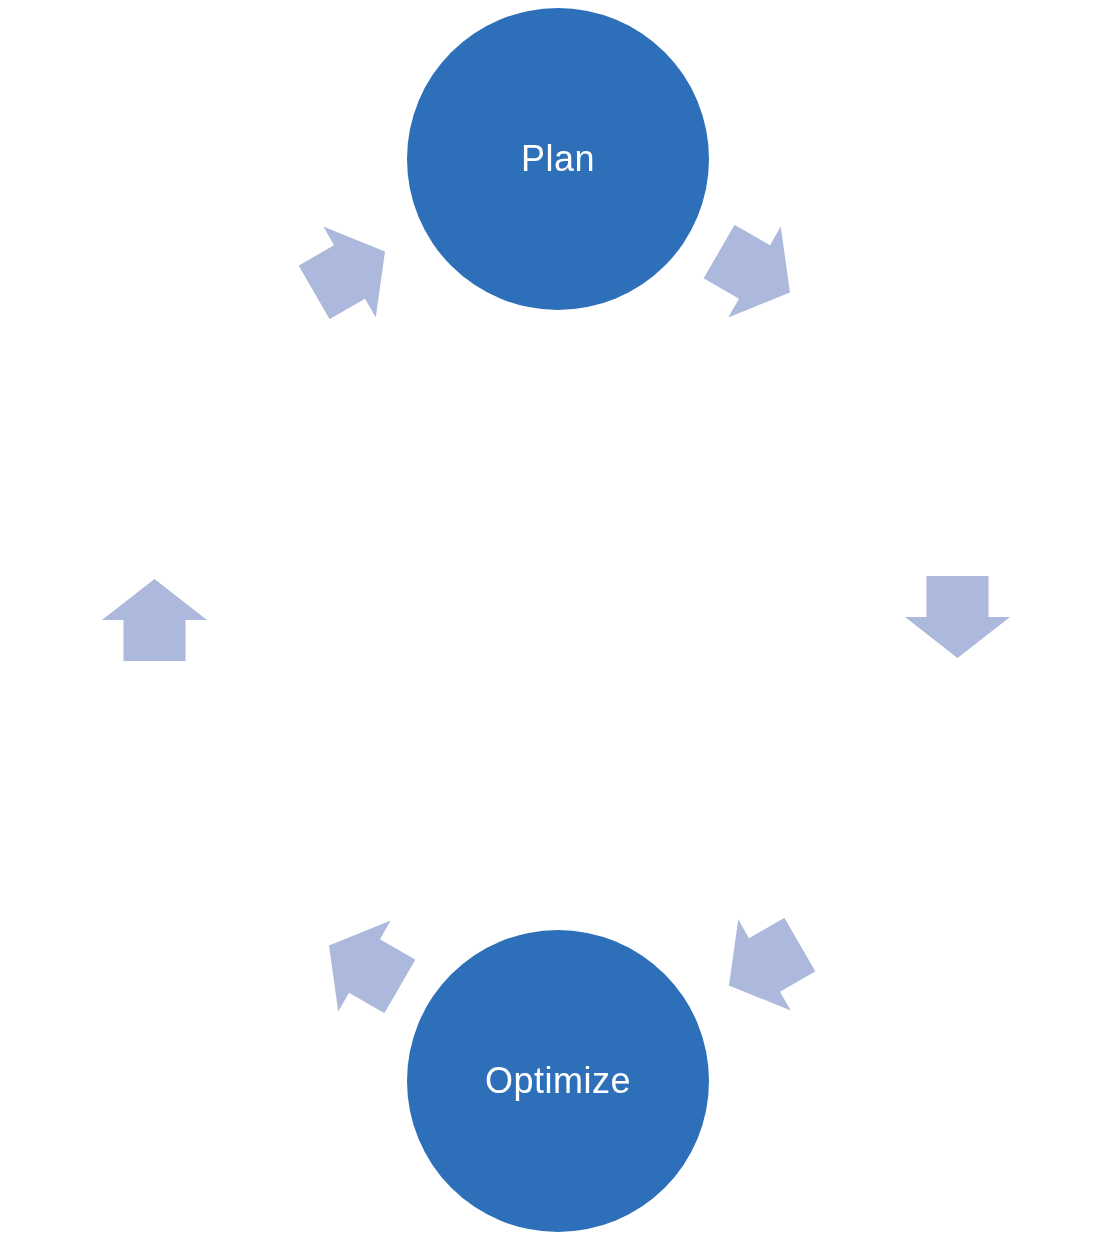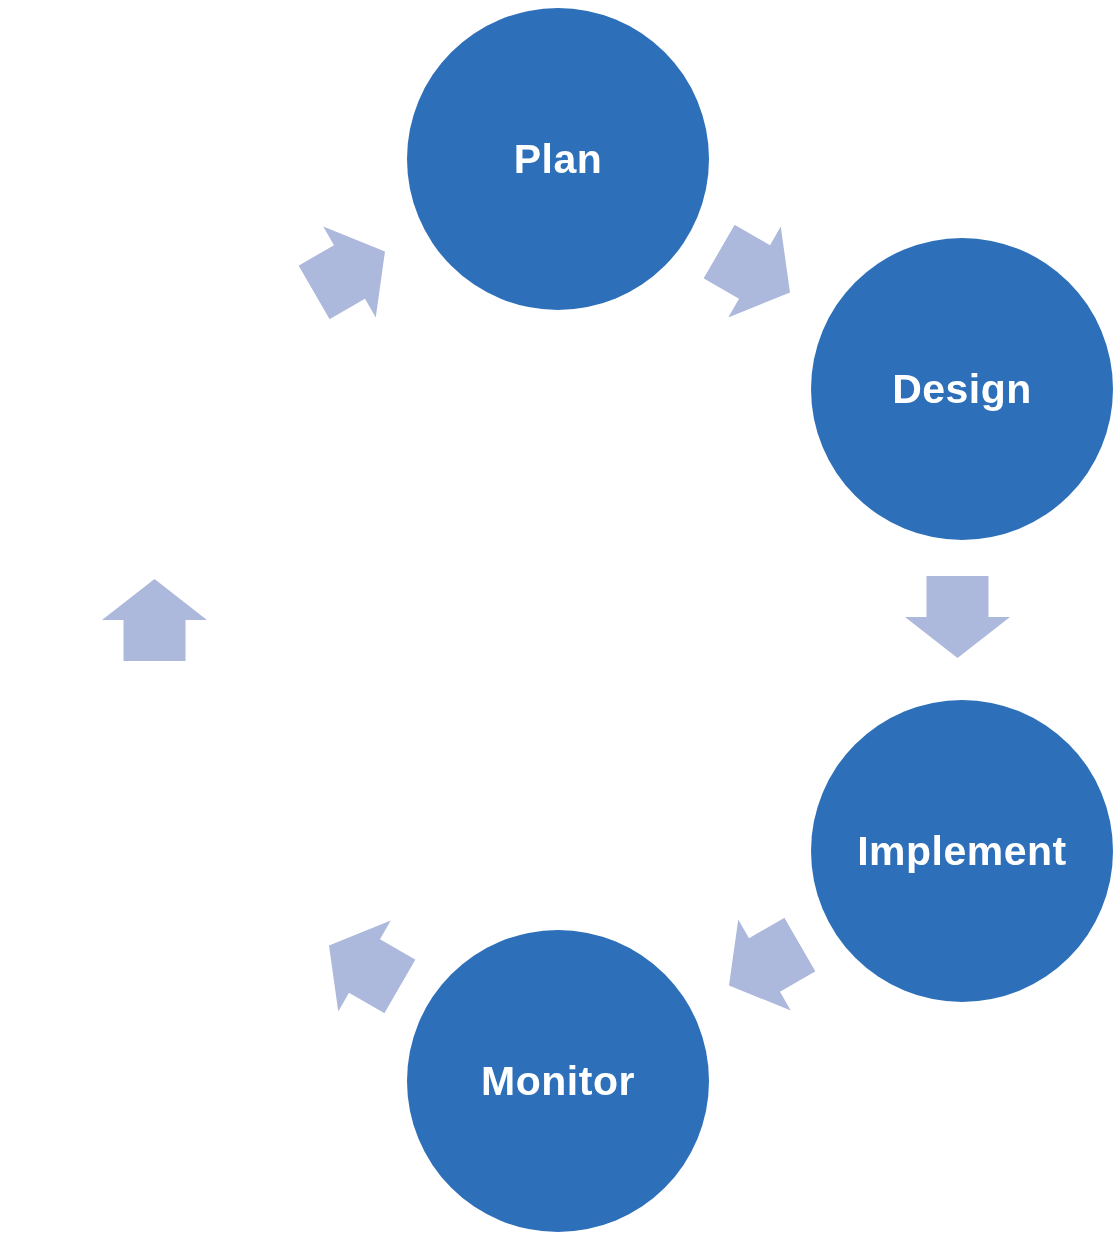--- a/index.html
+++ b/index.html
@@ -24,22 +24,22 @@
     position: absolute;
     width: 302px; height: 302px;
     border-radius: 50%;
     background: var(--node-fill);
     display: flex;
     align-items: center;
     justify-content: center;
   }
   .node .label {
     color: var(--label-color);
-    font-size: 41px;
-    font-weight: 700;
+    font-size: 36px;
+    font-weight: 400;
     letter-spacing: 0.5px;
     text-align: right;
     line-height: 1;
     user-select: none;
   }
   .node-plan      { left: 407px; top: 8px;   }
   .node-design    { left: 811px; top: 238px; }
   .node-implement { left: 811px; top: 700px; }
   .node-monitor   { left: 407px; top: 930px; }
   .node-analyze   { left: 4px;   top: 700px; }
@@ -61,30 +61,24 @@
 </style>
 </head>
 <body>
 
 <div class="canvas">
 
   <div class="node node-plan">
     <span class="label">Plan</span>
   </div>
 
-  <div class="node node-design">
-    <span class="label">Design</span>
-  </div>
 
-  <div class="node node-implement">
-    <span class="label">Implement</span>
-  </div>
 
   <div class="node node-monitor">
-    <span class="label">Monitor</span>
+    <span class="label">Optimize</span>
   </div>
 
 
 
   <div class="arrow arrow-plan-to-design">
     <svg viewBox="0 0 105 82" xmlns="http://www.w3.org/2000/svg" aria-hidden="true">
       <polygon points="21.5,0 83.5,0 83.5,41 105,41 52.5,82 0,41 21.5,41"></polygon>
     </svg>
   </div>
 

